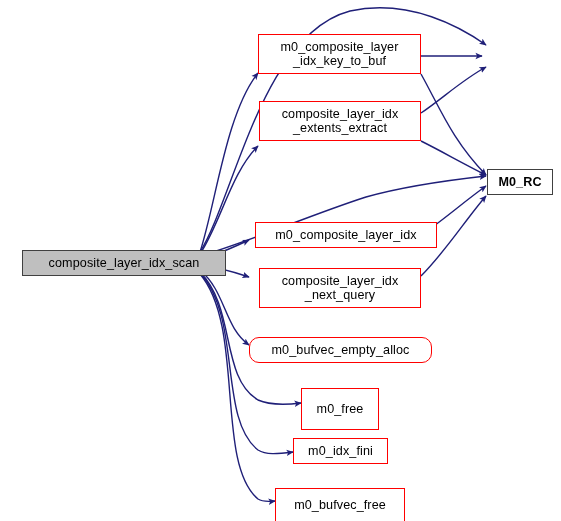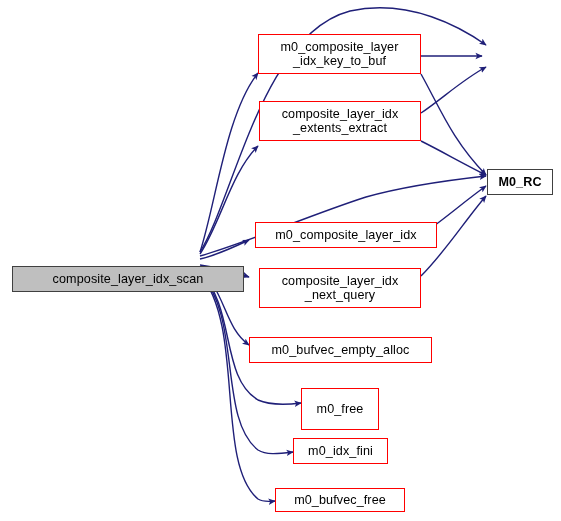--- a/index.html
+++ b/index.html
@@ -75,37 +75,37 @@
         <path d="M200,274 C245,327 215,463 258,499 C261,501 266,502 275,501" marker-end="url(#arrow)"></path>
         <path d="M421,56 L482,56" marker-end="url(#arrow)"></path>
         <path d="M421,74 C440,108 452,140 486,175" marker-end="url(#arrow)"></path>
         <path d="M421,113 C442,99 462,80 486,67" marker-end="url(#arrow)"></path>
         <path d="M421,141 C443,152 462,163 486,175" marker-end="url(#arrow)"></path>
         <path d="M431,228 C448,216 465,201 486,186" marker-end="url(#arrow)"></path>
         <path d="M421,276 C446,251 466,219 486,196" marker-end="url(#arrow)"></path>
       </g>
   </svg>
 
-  <div class="node node-root" style="left: 12px; top: 250px; width: 232px; height: 26px; margin-top: 16px;"><span>composite_layer_idx_scan</span></div>
+  <div class="node node-root" style="left: 22px; top: 250px; width: 204px; height: 26px;"><span>composite_layer_idx_scan</span></div>
 
   <div class="node node-call" style="left: 258px; top: 34px; width: 163px; height: 40px;"><span>m0_composite_layer
 _idx_key_to_buf</span></div>
 
   <div class="node node-call" style="left: 259px; top: 101px; width: 162px; height: 40px;"><span>composite_layer_idx
 _extents_extract</span></div>
 
   <div class="node node-call" style="left: 249px; top: 222px; width: 182px; height: 26px; margin-left: 6px;"><span>m0_composite_layer_idx</span></div>
 
   <div class="node node-call" style="left: 259px; top: 268px; width: 162px; height: 40px;"><span>composite_layer_idx
 _next_query</span></div>
 
-  <div class="node node-call" style="left: 249px; top: 337px; width: 183px; height: 26px;"><span>m0_bufvec_empty_alloc</span></div>
+  <div class="node node-call" style="left: 249px; top: 337px; width: 183px; height: 26px; border-radius: 10px;"><span>m0_bufvec_empty_alloc</span></div>
 
   <div class="node node-call" style="left: 301px; top: 388px; width: 78px; height: 42px;"><span>m0_free</span></div>
 
   <div class="node node-call" style="left: 293px; top: 438px; width: 95px; height: 26px;"><span>m0_idx_fini</span></div>
 
-  <div class="node node-call" style="left: 275px; top: 488px; width: 130px; height: 24px;"><span>m0_bufvec_free</span></div>
+  <div class="node node-call" style="left: 275px; top: 488px; width: 130px; height: 34px;"><span>m0_bufvec_free</span></div>
 
 
   <div class="node node-leaf" style="left: 487px; top: 169px; width: 66px; height: 26px; font-weight: bold;"><span>M0_RC</span></div>
 
 </div>
 
 </body></html>

